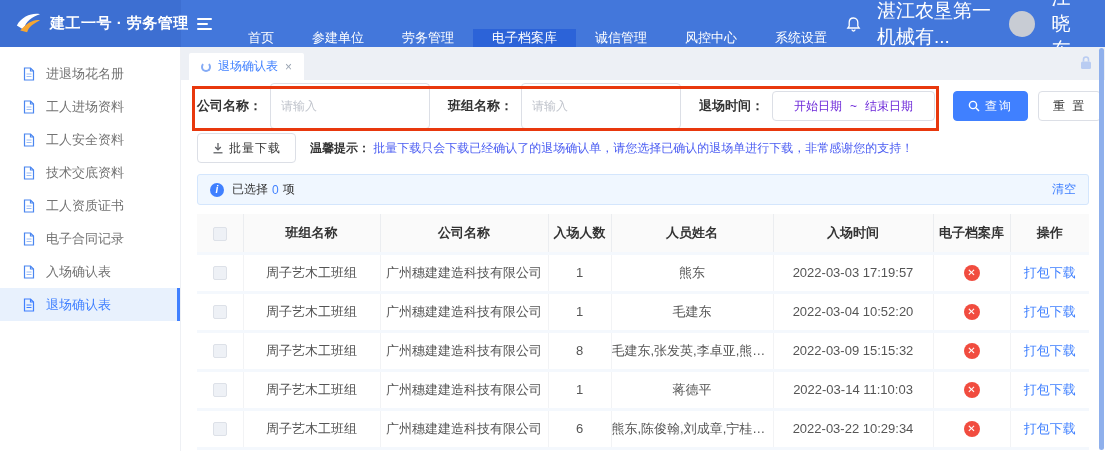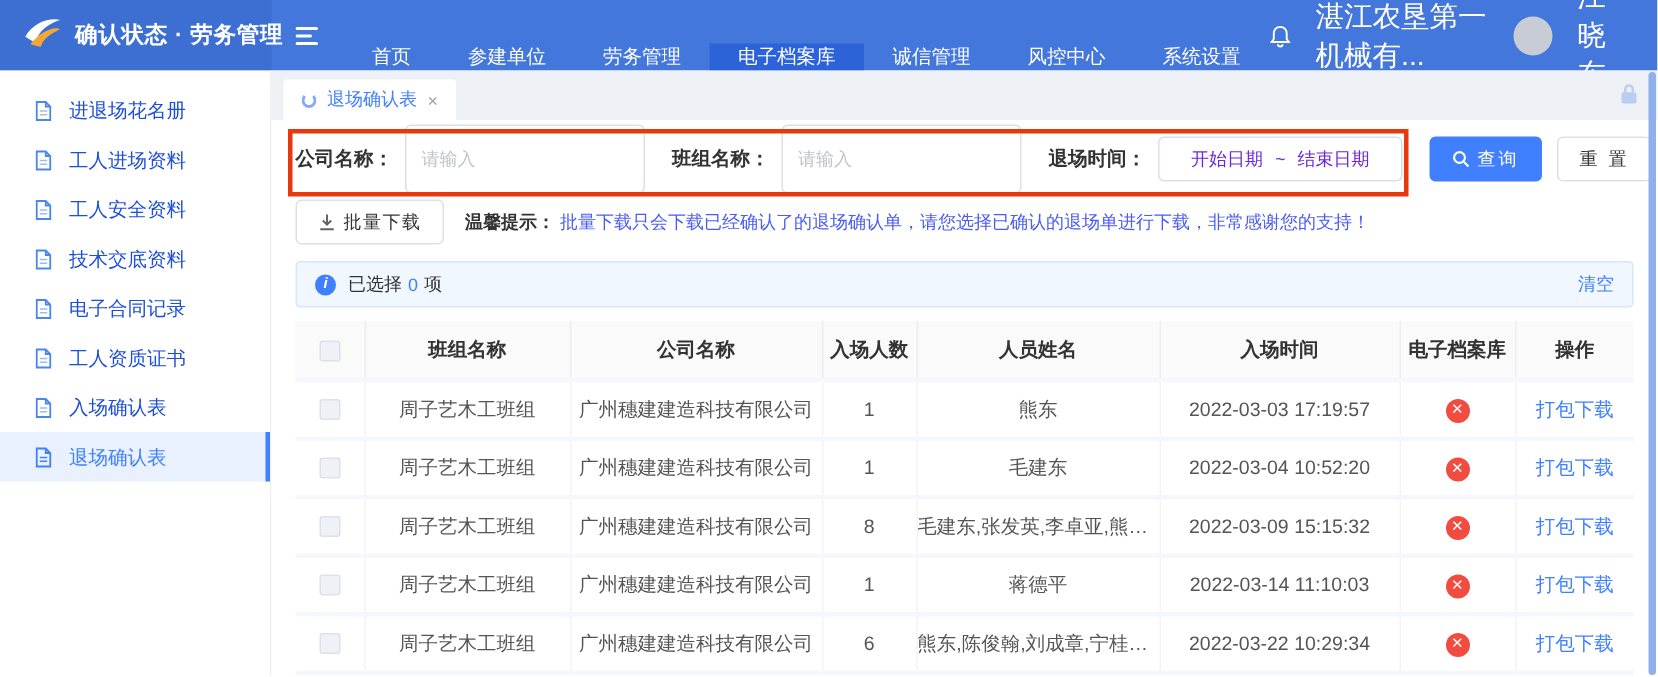--- a/index.html
+++ b/index.html
@@ -18,21 +18,21 @@
   .nav-items{ display:flex; align-items:flex-end; }
   .nav-item{ display:flex; align-items:center; padding:0 19px; font-size:13px; cursor:pointer; white-space:nowrap; }
   .nav-item.active{ background:var(--navbar-active); }
   .nav-right{ margin-left:auto; display:flex; align-items:center; gap:16px; padding-right:18px; font-size:19px; }
   .avatar{ width:26px; height:26px; border-radius:50%; background:#c8ccd4; flex:none; }
   .bell{ display:flex; align-items:center; cursor:pointer; }
   
   .layout{ display:flex; height:404px; }
   .sidebar{ width:181px; flex:none; background:#fff; border-right:1px solid #eef0f4; padding-top:10px; }
   .side-item{ height:33px; display:flex; align-items:center; gap:10px; padding-left:22px;
-    font-size:13px; color:#1d4ed8; cursor:pointer; position:relative; white-space:nowrap; }
+    font-size:13px; color:#737373; cursor:pointer; position:relative; white-space:nowrap; }
   .side-item.active{ background:#e8f1fd; color:var(--accent); }
   .side-item.active::after{ content:""; position:absolute; right:0; top:0; bottom:0; width:3px; background:var(--accent); }
   .main{ flex:1; min-width:0; display:flex; flex-direction:column; position:relative; }
   
   .tabbar{ height:33px; background:#edf0f5; display:flex; align-items:flex-end; padding-left:8px; position:relative; flex:none; }
   .tab{ height:27px; background:#fff; display:flex; align-items:center; gap:7px; padding:0 12px;
     font-size:12px; color:var(--accent); border-radius:2px 2px 0 0; cursor:pointer; }
   .spinner{ width:10px; height:10px; border:2px solid #85abf5; border-top-color:transparent; border-radius:50%; }
   .tab-close{ color:#9aa4b2; font-size:12px; cursor:pointer; }
   .lock-wrap{ position:absolute; right:12px; top:8px; }
@@ -84,21 +84,21 @@
 <body>
 
 <div class="navbar">
   <div class="logo-area">
     <span>
       <svg width="28" height="24" viewBox="0 0 32 28">
         <path d="M3 18 C9 7, 22 3, 30 5 C21 8, 13 13, 11 23 Z" fill="#ffffff"></path>
         <path d="M7 24 C14 15, 24 10, 30 12 C23 16, 17 19, 15 26 Z" fill="#f6a632"></path>
       </svg>
     </span>
-    <span class="brand-title">确认状态 · 劳务管理</span>
+    <span class="brand-title">建工一号 · 劳务管理</span>
   </div>
   <div class="menu-toggle">
     <svg width="16" height="14" viewBox="0 0 16 14">
       <rect x="0" y="1" width="15" height="2" rx="1" fill="#fff"></rect>
       <rect x="0" y="6" width="11" height="2" rx="1" fill="#fff"></rect>
       <rect x="0" y="11" width="15" height="2" rx="1" fill="#fff"></rect>
     </svg>
   </div>
   <div class="nav-items" id="nav-items">
       <div class="nav-item">首页</div>
@@ -155,29 +155,29 @@
   <path d="M4.5 7h5M4.5 9.5h5" stroke="#9dbdf5" stroke-width="1"></path>
         </svg>
         <span>技术交底资料</span>
       </div>
       <div class="side-item">
         <svg width="14" height="14" viewBox="0 0 14 14">
   <path d="M2.5 1h6l3 3v9h-9z" fill="none" stroke="#4a86f0" stroke-width="1.2"></path>
   <path d="M8.5 1v3h3" fill="none" stroke="#4a86f0" stroke-width="1.2"></path>
   <path d="M4.5 7h5M4.5 9.5h5" stroke="#9dbdf5" stroke-width="1"></path>
         </svg>
+        <span>工人资质证书</span>
+      </div>
+      <div class="side-item">
+        <svg width="14" height="14" viewBox="0 0 14 14">
+  <path d="M2.5 1h6l3 3v9h-9z" fill="none" stroke="#4a86f0" stroke-width="1.2"></path>
+  <path d="M8.5 1v3h3" fill="none" stroke="#4a86f0" stroke-width="1.2"></path>
+  <path d="M4.5 7h5M4.5 9.5h5" stroke="#9dbdf5" stroke-width="1"></path>
+        </svg>
         <span>电子合同记录</span>
-      </div>
-      <div class="side-item">
-        <svg width="14" height="14" viewBox="0 0 14 14">
-  <path d="M2.5 1h6l3 3v9h-9z" fill="none" stroke="#4a86f0" stroke-width="1.2"></path>
-  <path d="M8.5 1v3h3" fill="none" stroke="#4a86f0" stroke-width="1.2"></path>
-  <path d="M4.5 7h5M4.5 9.5h5" stroke="#9dbdf5" stroke-width="1"></path>
-        </svg>
-        <span>工人资质证书</span>
       </div>
       <div class="side-item">
         <svg width="14" height="14" viewBox="0 0 14 14">
   <path d="M2.5 1h6l3 3v9h-9z" fill="none" stroke="#4a86f0" stroke-width="1.2"></path>
   <path d="M8.5 1v3h3" fill="none" stroke="#4a86f0" stroke-width="1.2"></path>
   <path d="M4.5 7h5M4.5 9.5h5" stroke="#9dbdf5" stroke-width="1"></path>
         </svg>
         <span>入场确认表</span>
       </div>
       <div class="side-item active">

